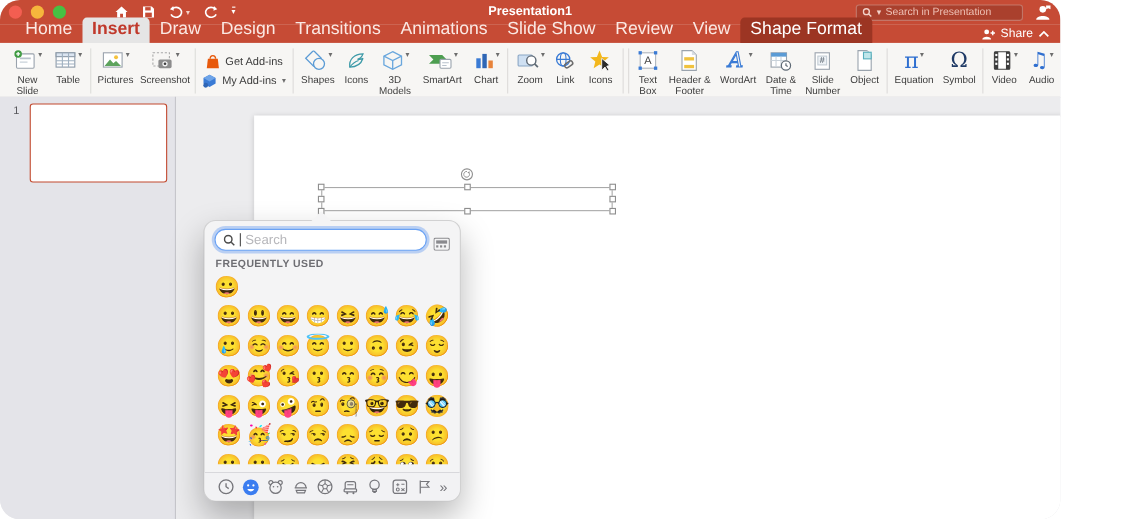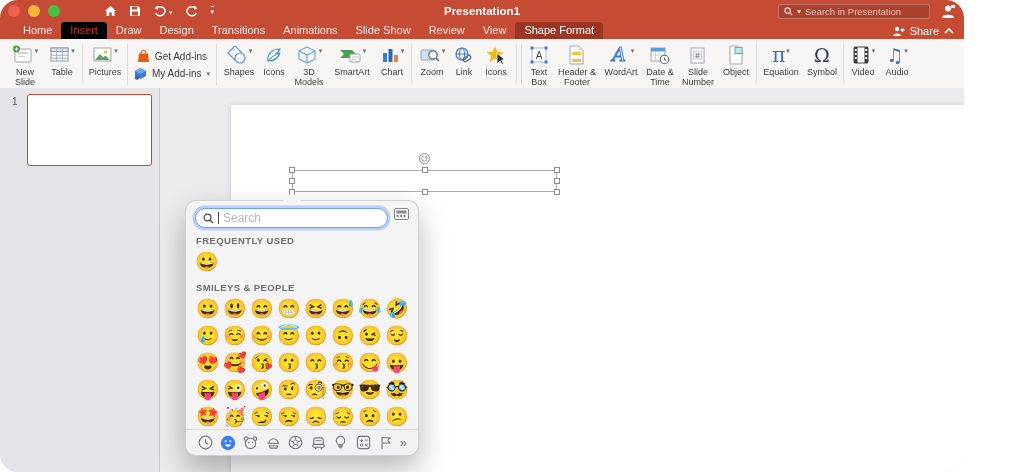--- a/index.html
+++ b/index.html
@@ -18,22 +18,22 @@
   .doc-title { position:absolute; left:50%; top:0; transform:translateX(-50%); height:22px; line-height:22px;
                color:#fff; font-size:11.5px; font-weight:bold; }
   .tb-right { margin-left:auto; display:flex; align-items:center; gap:10px; }
   .tb-search { display:flex; align-items:center; gap:4px; width:152px; height:15px; background:rgba(0,0,0,.14);
                border:1px solid rgba(255,255,255,.28); border-radius:3px; padding:0 5px; }
   .tb-search .ph { color:#eec0b5; font-size:9.5px; white-space:nowrap; overflow:hidden; }
   .tb-search .sv { color:#f3d2c9; font-size:8px; }
 
   
   .tabrow { height:17px; background:#c64b35; display:flex; align-items:flex-end; padding:0 0 0 14px; position:relative; }
-  .tab { color:#fbe9e4; font-size:11px; padding:2px 9px 3px; border-radius:4px 4px 0 0; cursor:default; white-space:nowrap; }
-  .tab.active { background:#000000; color:#c0392b; font-weight:normal; }
+  .tab { color:#fbe9e4; font-size:16px; padding:2px 9px 3px; border-radius:4px 4px 0 0; cursor:default; white-space:nowrap; }
+  .tab.active { background:#e5e5e5; color:#c0392b; font-weight:bold; }
   .tab.contextual { background:#9c3523; color:#fff; }
   .tab-share { position:absolute; right:10px; bottom:2px; display:flex; align-items:center; gap:5px; color:#fff; font-size:11px; }
 
   
   .ribbon { height:50px; background:#f7f6f4; border-bottom:1px solid #cfcfcf; display:flex; align-items:stretch; padding:2px 0 0 6px; }
   .rdiv { width:1px; background:#dddcda; margin:3px 2px; }
   .rbtn { display:flex; flex-direction:column; align-items:center; justify-content:flex-start; padding-top:2px; cursor:default; }
   .ricon { height:24px; display:flex; align-items:center; justify-content:center; gap:1px; }
   .caret { font-size:7px; color:#6d6d6d; line-height:8px; align-self:flex-start; margin-top:4px; }
   .rlabel { font-size:9px; color:#3c3c3c; text-align:center; line-height:1.08; margin-top:1px; }
@@ -57,21 +57,21 @@
   .hdl.bl{ left:-4px; bottom:-4px; } .hdl.bc{ left:50%; bottom:-4px; margin-left:-3px; } .hdl.br{ right:-4px; bottom:-4px; }
   .rot { position:absolute; left:50%; top:-18px; margin-left:-6px; width:11px; height:11px; border:1px solid #8e8e8e;
          border-radius:50%; background:#fff; display:flex; align-items:center; justify-content:center; }
 
   
   .popover { position:absolute; left:25px; top:112px; width:234px; height:256px; background:#f4f4f5;
              border:1px solid rgba(0,0,0,.14); border-radius:11px; box-shadow:0 14px 30px rgba(0,0,0,.28);
              padding:7px 9px 0; z-index:5; }
   .tail { position:absolute; left:96px; top:-9px; width:0; height:0;
           border-left:10px solid transparent; border-right:10px solid transparent; border-bottom:10px solid #f4f4f5; }
-  .srow { display:flex; align-items:flex-start; gap:6px; }
+  .srow { display:flex; align-items:flex-end; gap:6px; }
   .sfield { flex:1; display:flex; align-items:center; gap:4px; height:20px; background:#fff; border-radius:10px;
             border:1px solid #6aa2f4; box-shadow:0 0 0 2.5px rgba(98,152,240,.4); padding:0 7px; }
   .sfield .ph { color:#b6b6ba; font-size:12px; }
   .caret-i { width:1px; height:12px; background:#4a4a4a; }
   .sec-title { font-size:9.5px; color:#6e6e73; letter-spacing:.4px; margin:7px 1px 2px; font-weight:bold; }
   .egrid { display:grid; grid-template-columns:repeat(8,27px); }
   .ecell { width:27px; height:27px; border:none; background:transparent; font-size:19px; line-height:27px; text-align:center;
            font-family:sans-serif; padding:0; cursor:default; }
   .freq .ecell { text-align:left; }
   .grid-clip { height:147px; overflow:hidden; }
@@ -201,20 +201,32 @@
           <svg width="21" height="18" viewBox="0 0 21 18">
             <rect x="2" y="2" width="17" height="13" fill="#fff" stroke="#9aa3ad"></rect>
             <circle cx="13.5" cy="6" r="1.8" fill="#f5c23c"></circle>
             <path d="M3 14 L8 8 L11 11.5 L13.5 9.5 L18 14 Z" fill="#5da35d"></path>
           </svg>
           <span class="caret">▾</span>
         </div>
       <div class="rlabel">Pictures</div>
     </div>
 
+    <div class="rbtn" style="width:50px">
+      <div class="ricon">
+          <svg width="22" height="19" viewBox="0 0 22 19">
+            <rect x="2" y="2" width="15" height="12" fill="none" stroke="#a9a9a9" stroke-dasharray="2 1.6"></rect>
+            <rect x="7" y="8" width="12" height="8" rx="1.5" fill="#8c8c8c"></rect>
+            <circle cx="13" cy="12" r="2.4" fill="#f4f4f4"></circle>
+            <circle cx="13" cy="12" r="1.2" fill="#3d3d3d"></circle>
+          </svg>
+          <span class="caret">▾</span>
+        </div>
+      <div class="rlabel">Screenshot</div>
+    </div>
     <div class="rdiv"></div>
 
     <div class="addins">
       <div class="addin-row">
         <svg width="13" height="14" viewBox="0 0 13 14">
             <path d="M4 4.5 a2.5 3 0 0 1 5 0" fill="none" stroke="#e8590c" stroke-width="1.2"></path>
             <path d="M2 4.5 h9 l1 8.5 h-11 Z" fill="#e8590c"></path>
           </svg>
         <span>Get Add-ins</span>
       </div>
@@ -487,21 +499,20 @@
               <rect x="9.5" y="7" width="2" height="2" fill="#8a8a8e"></rect>
             </svg>
         </div>
 
         <div class="sec-title">FREQUENTLY USED</div>
         <div class="egrid freq">
 
         <button class="ecell">😀</button>
           </div>
 
-        <div class="sec-title">SMILEYS &amp; PEOPLE</div>
         <div class="grid-clip">
           <div class="egrid">
 
           <button class="ecell">😀</button>
               <button class="ecell">😃</button>
               <button class="ecell">😄</button>
               <button class="ecell">😁</button>
               <button class="ecell">😆</button>
               <button class="ecell">😅</button>
               <button class="ecell">😂</button>

